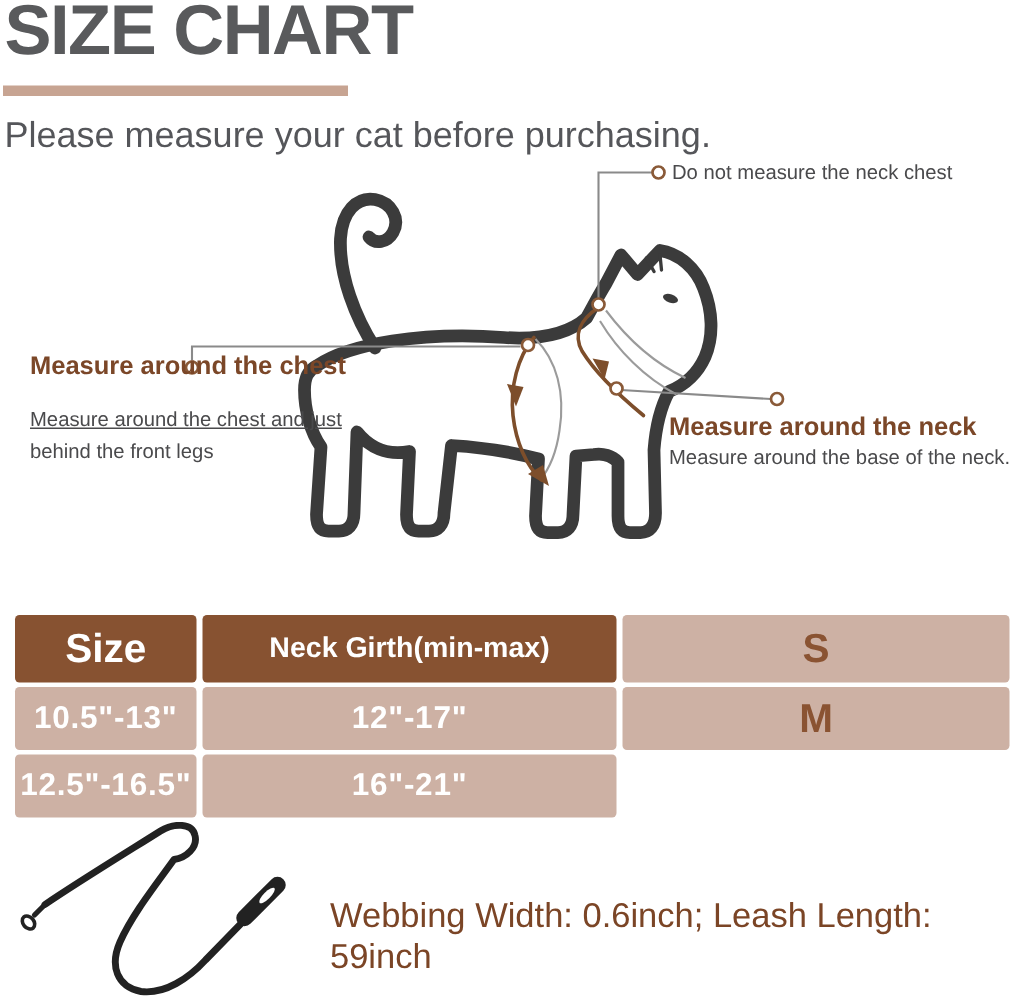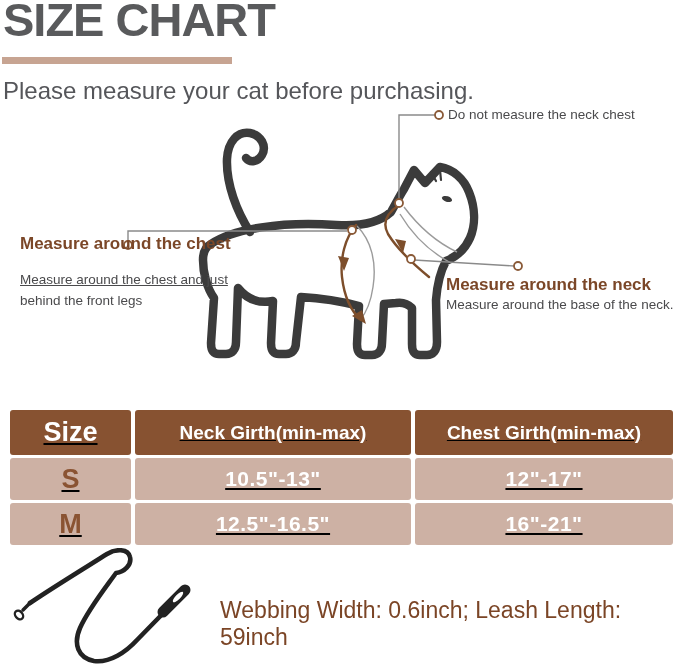--- a/index.html
+++ b/index.html
@@ -15,21 +15,21 @@
   }
   .title-underline{left:2px;top:57px;width:230px;height:7px;background:var(--underline);}
   .page-subtitle{left:3px;top:78px;font-size:24px;color:var(--subtitle-text);line-height:26px;}
   
   .callout-small{font-size:13.5px;color:var(--body-text);line-height:16px;}
   .callout-title{font-size:17px;font-weight:800;color:var(--accent-text);line-height:19px;}
   
   .size-table{
     left:10px;top:410px;width:659px;
     display:grid;grid-template-columns:121px 276px 258px;
-    grid-template-rows:45px 42px 42px;column-gap:4px;row-gap:3px;text-decoration:underline;
+    grid-template-rows:45px 42px 42px;column-gap:4px;row-gap:3px;
   }
   .size-table .cell{
     display:flex;align-items:center;justify-content:center;border-radius:3px;
   }
   .th{background:var(--table-header-bg);color:#ffffff;font-weight:700;}
   .th-size{font-size:27px;}
   .th-col{font-size:19px;}
   .td{background:var(--table-row-bg);}
   .td-size{font-size:27px;font-weight:700;color:var(--size-letter);}
   .td-val{font-size:21px;font-weight:700;color:#ffffff;letter-spacing:.5px;}
@@ -119,21 +119,20 @@
 <div class="abs callout-title" style="left:20px;top:234px;">Measure around the chest</div>
 <div class="abs callout-small" style="left:20px;top:272px;text-decoration:underline;">Measure around the chest and just</div>
 <div class="abs callout-small" style="left:20px;top:293px;">behind the front legs</div>
 
 <div class="abs callout-title" style="left:446px;top:275px;">Measure around the neck</div>
 <div class="abs callout-small" style="left:446px;top:297px;">Measure around the base of the neck.</div>
 
 <div class="abs size-table">
   <div class="cell th th-size">Size</div>
   <div class="cell th th-col">Neck Girth(min-max)</div>
-  <div class="cell th th-col">Chest Girth(min-max)</div>
 
   <div class="cell td td-size">S</div>
   <div class="cell td td-val">10.5"-13"</div>
   <div class="cell td td-val">12"-17"</div>
 
   <div class="cell td td-size">M</div>
   <div class="cell td td-val">12.5"-16.5"</div>
   <div class="cell td td-val">16"-21"</div>
 </div>
 

